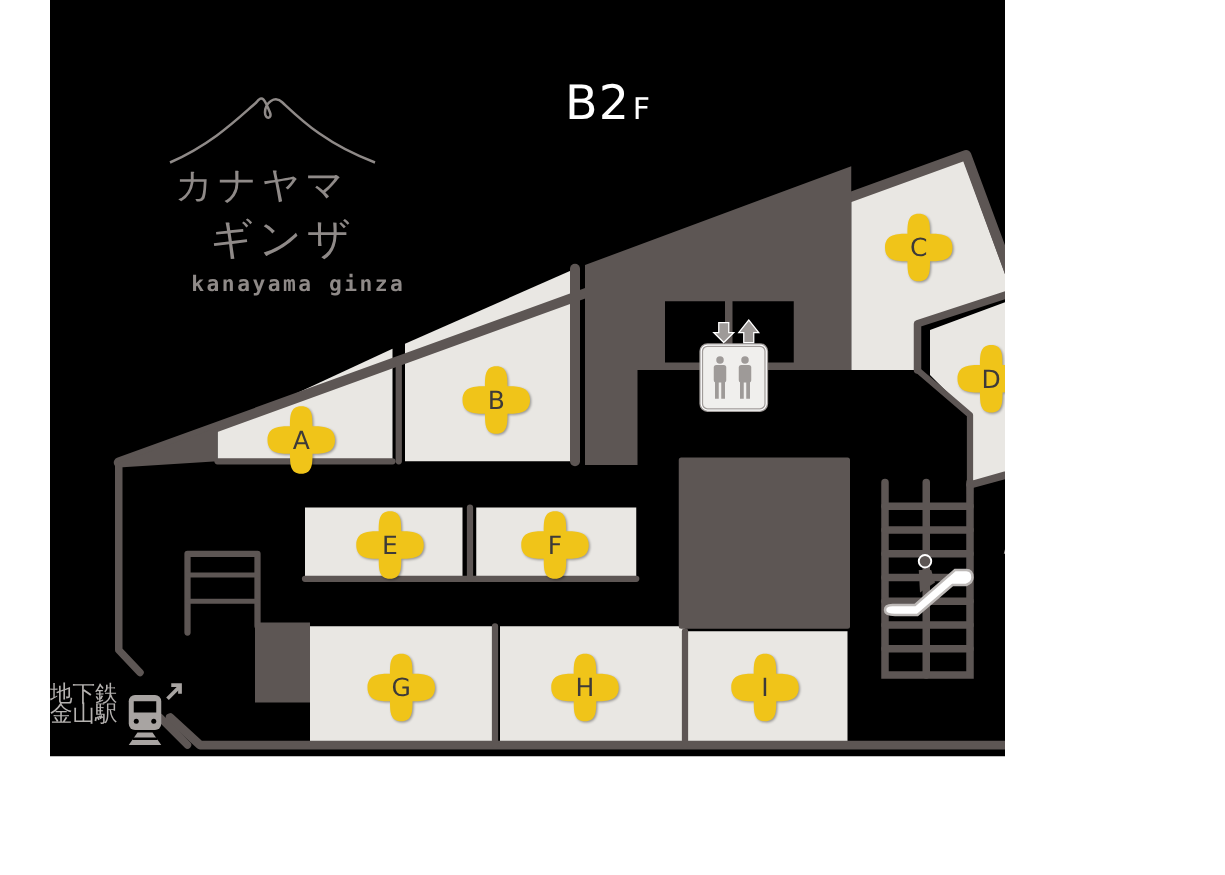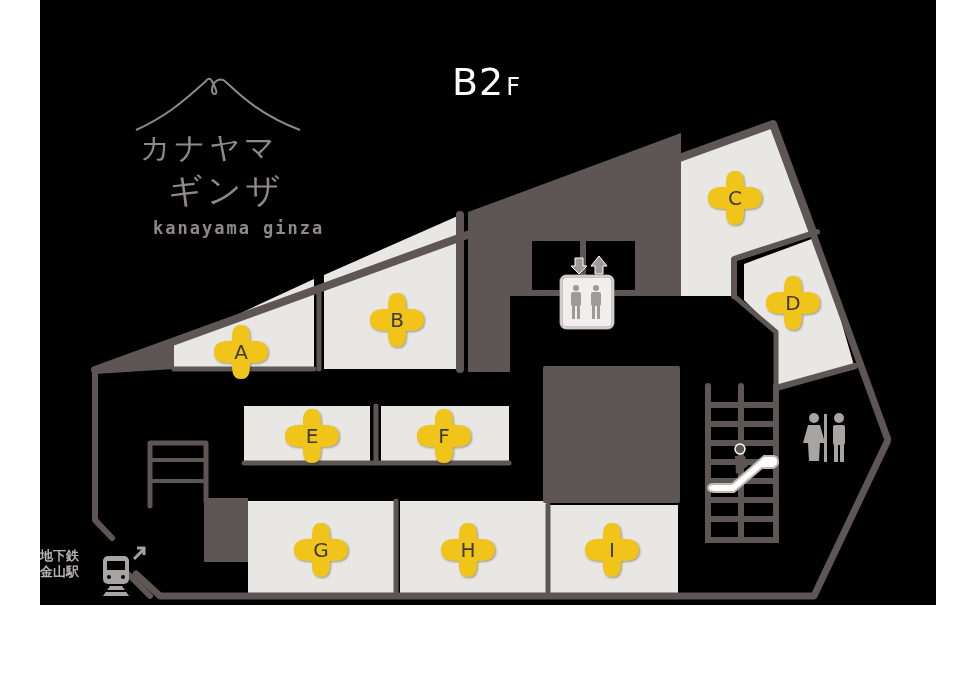--- a/index.html
+++ b/index.html
@@ -1,30 +1,30 @@
 <!DOCTYPE html>
 <html><head>
 <meta charset="utf-8">
 <style>
   html, body { margin:0; padding:0; background:#ffffff; }
   body { width:980px; height:700px; position:relative; overflow:hidden;
          font-family:"DejaVu Sans", sans-serif; }
-  #map { position:absolute; left:40px; top:0; width:851px; height:605px; background:#000; overflow:hidden;padding-left:45px; }
+  #map { position:absolute; left:40px; top:0; width:764px; height:605px; background:#000; overflow:hidden; }
   #plan { position:absolute; left:0; top:0; }
   .floor-title { position:absolute; left:412px; top:60px; color:#fff; font-family:"DejaVu Sans", sans-serif;
                  font-size:38px; letter-spacing:1px; }
   .floor-title .suffix { font-size:24px; margin-left:2px; }
   .logo { position:absolute; left:80px; top:70px; width:200px; text-align:center; color:#8f8a88; }
   .logo .kana1 { position:absolute; left:20px; top:58px; font-size:30px; letter-spacing:4px; white-space:nowrap;text-align:center; }
   .logo .kana2 { position:absolute; left:48px; top:98px; font-size:34px; letter-spacing:4px; white-space:nowrap; }
   .logo .roman { position:absolute; left:33px; top:148px; font-family:"DejaVu Sans Mono", monospace; font-size:17px; letter-spacing:2px; font-weight:bold; white-space:nowrap; }
   .shop { position:absolute; width:66px; height:66px; margin-left:-33px; margin-top:-33px; cursor:pointer; }
   .shop .lbl { position:absolute; left:0; top:0; width:66px; height:66px; line-height:66px; text-align:center;
                font-family:"DejaVu Sans", sans-serif; font-size:20px; color:#3d3a39; }
-  .station { position:absolute; left:0; top:548px; color:#b5b2b0; font-size:13px; line-height:16px; font-weight:bold; }
+  .station { position:absolute; left:0; top:548px; color:#b5b2b0; font-size:18px; line-height:16px; font-weight:normal; }
 </style>
 </head>
 <body>
 
 <div id="map">
 
   <svg id="plan" width="851" height="605" viewBox="0 0 851 605">
 
     <g fill="#e9e7e3">
       <polygon points="134,344 274,279 274,369 134,369"></polygon>

